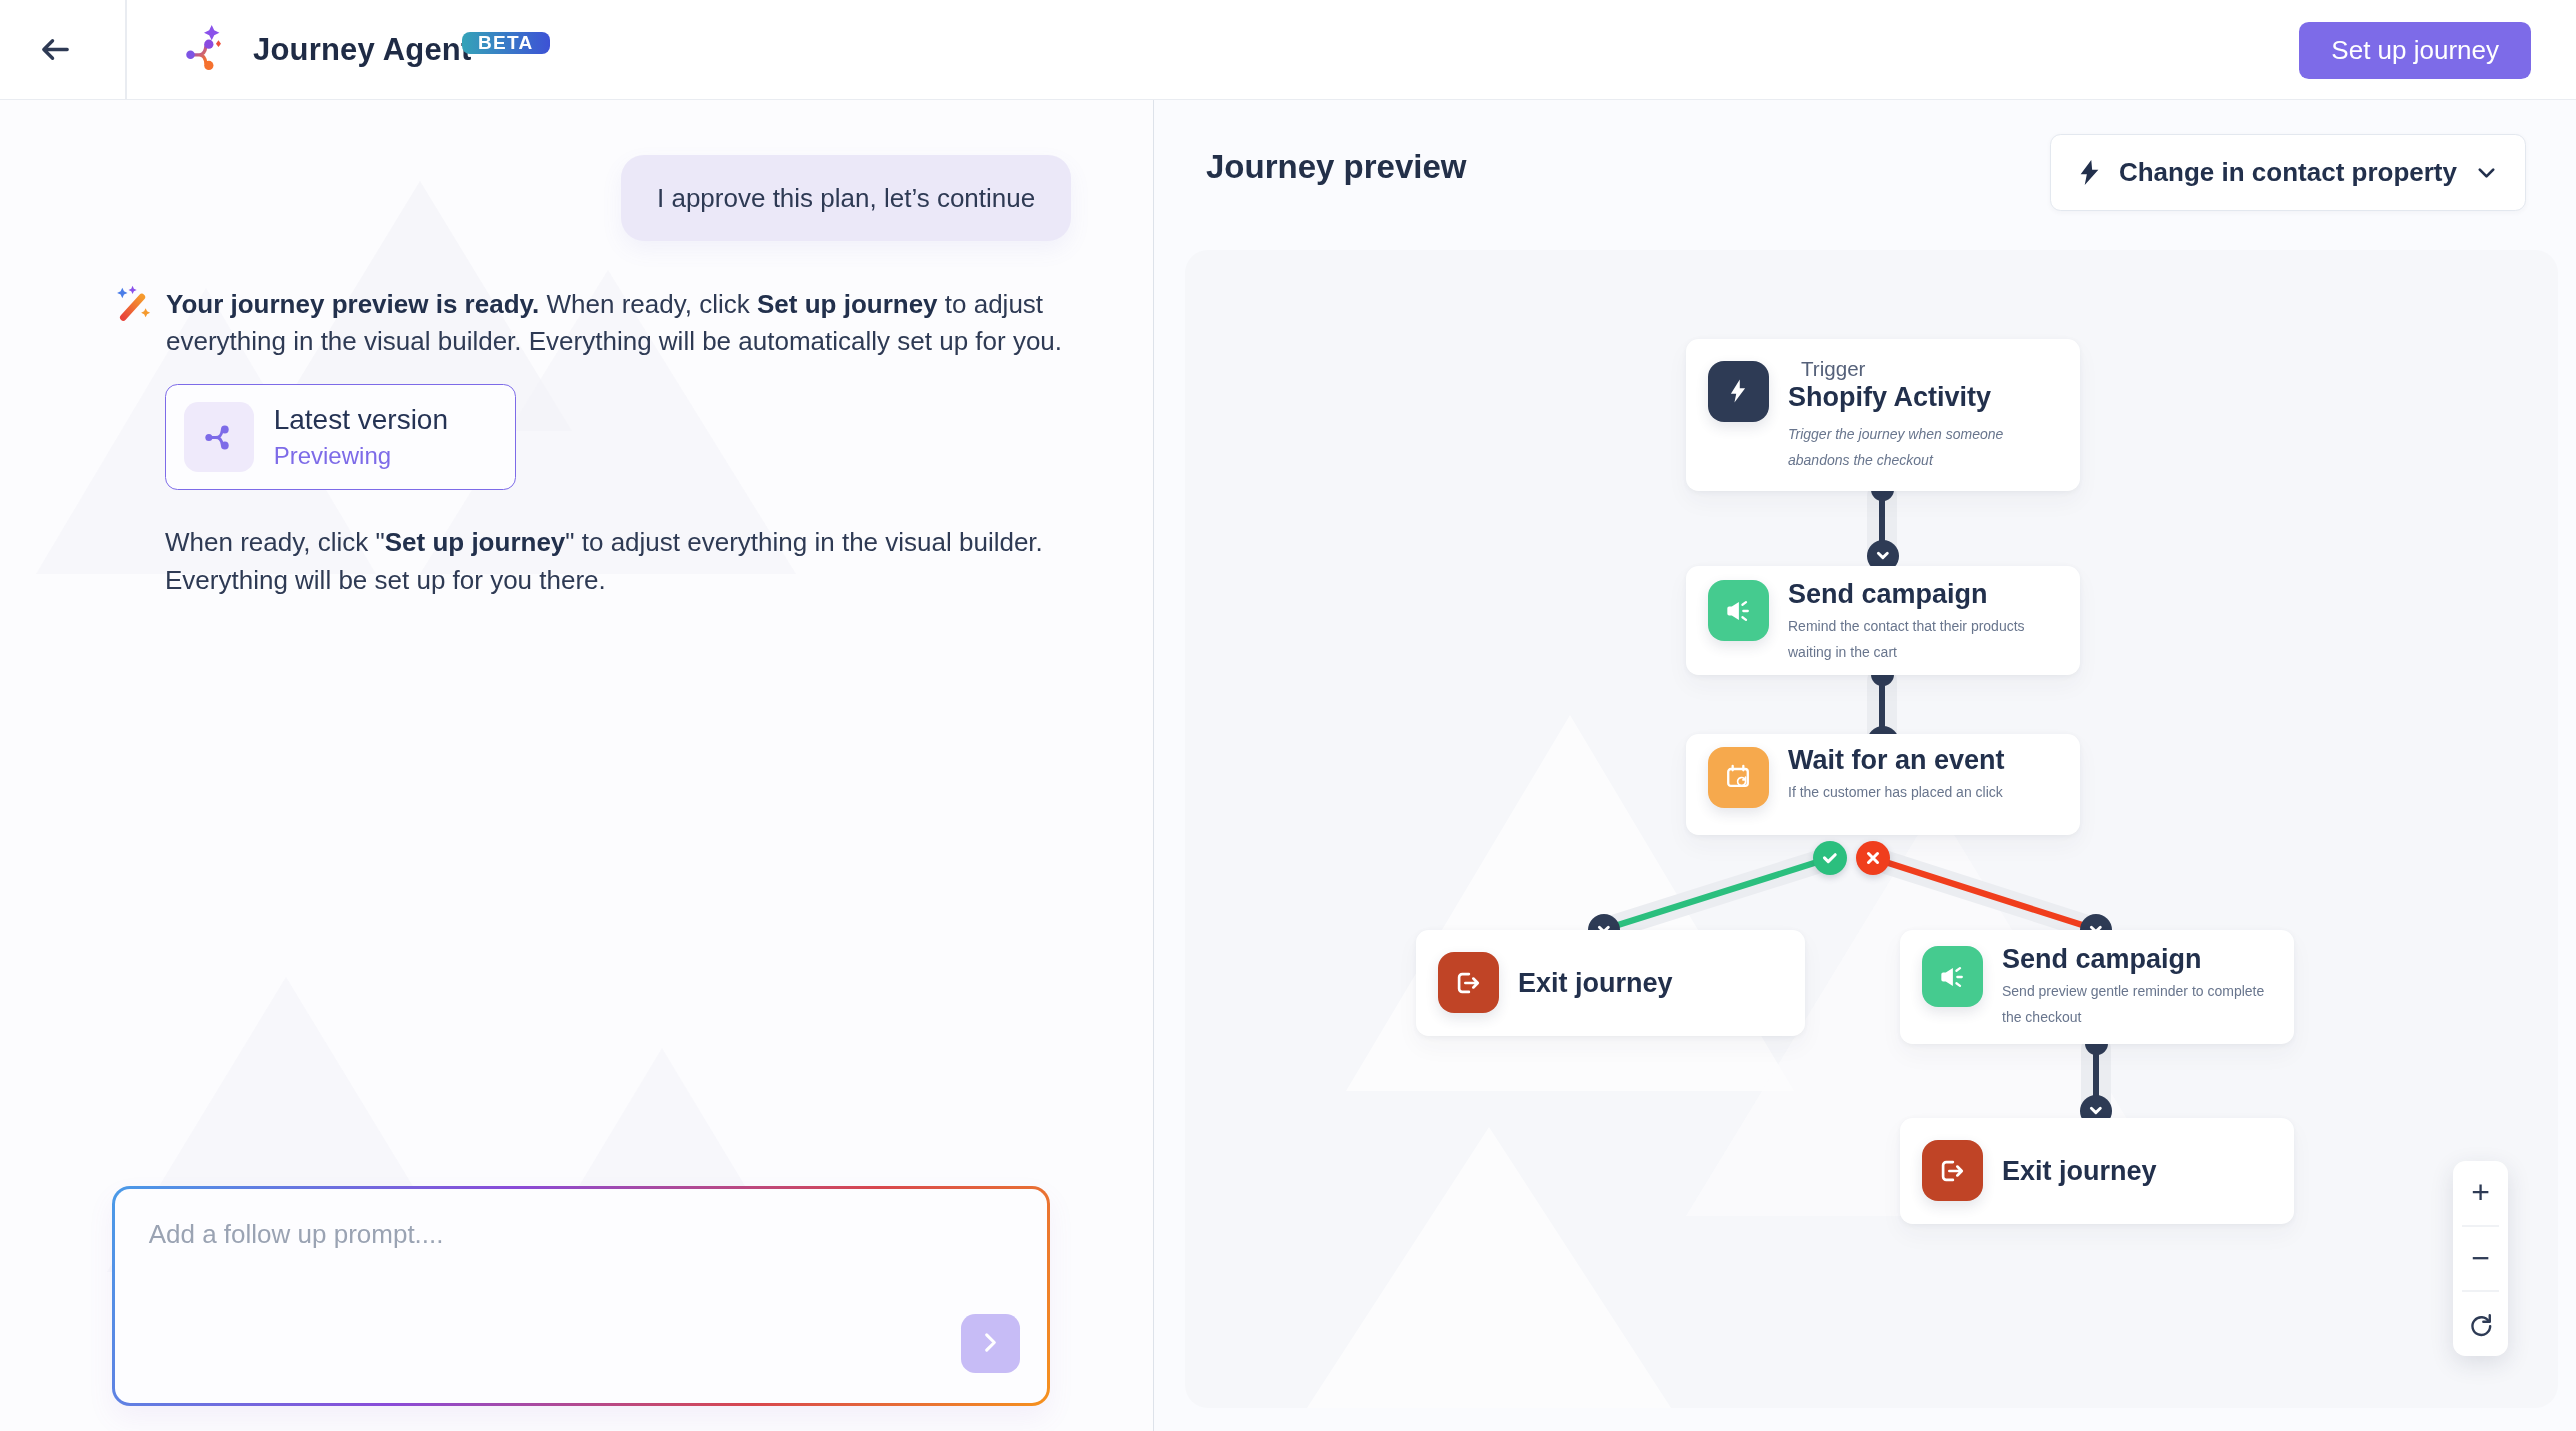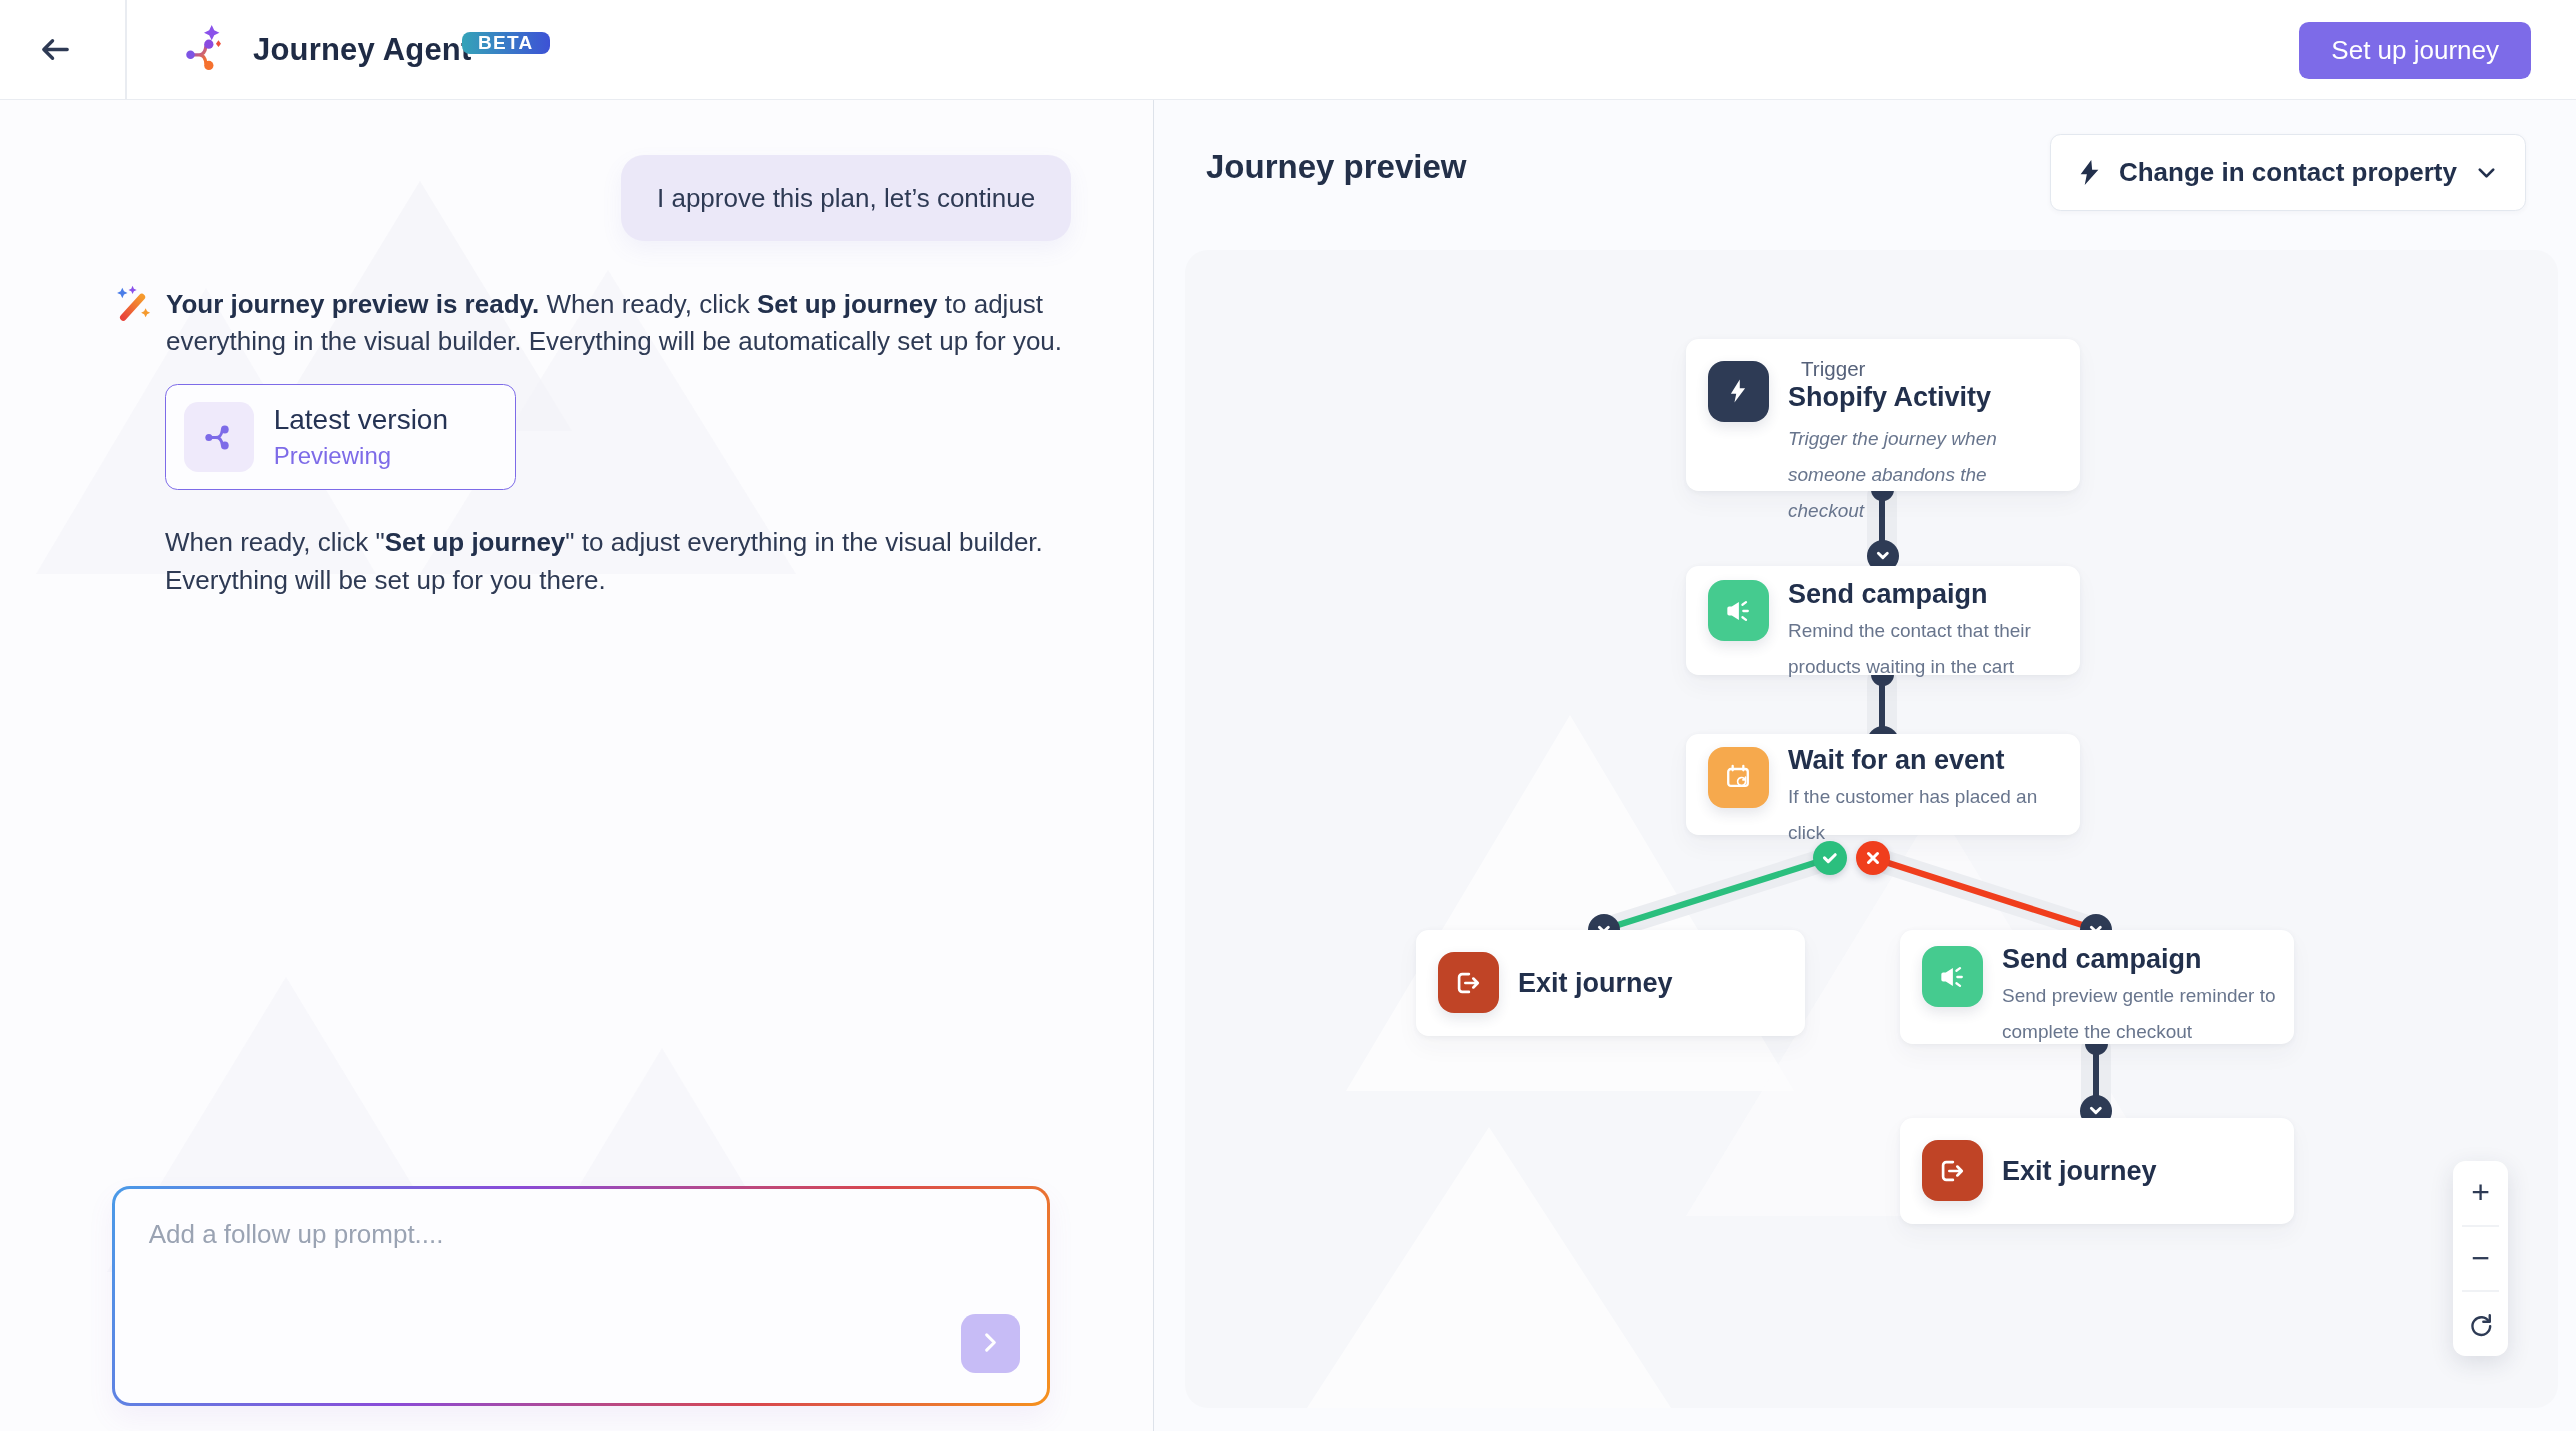--- a/index.html
+++ b/index.html
@@ -39,21 +39,21 @@
   .preview-title { position:absolute; left:1206px; top:148px; font-size:33px; font-weight:700; color:#233049; }
   .dropdown { position:absolute; right:50px; top:134px; height:77px; background:#fff; border:1.8px solid #e3e8ef; border-radius:10.7px; display:flex; align-items:center; gap:18px; padding:0 27px; font-size:26px; font-weight:700; color:#22304c; cursor:pointer; box-shadow:0 1.8px 5.4px rgba(40,50,80,.04); }
 
   .canvas { position:absolute; left:1185px; top:250px; width:1373px; height:1158px; background:#f6f7fa; border-radius:23px; overflow:hidden; }
   .canvas-tri { position:absolute; width:0; height:0; opacity:.65; }
 
   .node-card { position:absolute; background:#ffffff; border-radius:12.5px; box-shadow:0 1.8px 5.4px rgba(40,50,80,.05), 0 10.7px 23px rgba(40,50,80,.04); cursor:pointer; }
   .node-icon { position:absolute; left:21.5px; width:61px; height:61px; border-radius:16px; display:flex; align-items:center; justify-content:center; box-shadow:0 5.4px 12.5px rgba(40,50,80,.12); }
   .node-kicker { position:absolute; left:102px; font-size:20.6px; color:#55617a;margin-left:13px; }
   .node-title { position:absolute; left:102px; font-size:27px; font-weight:700; color:#22304c; }
-  .node-desc { position:absolute; left:102px; width:275px; font-size:19px; line-height:36px; color:#68758d; }
+  .node-desc { position:absolute; left:102px; width:275px; font-size:14px; line-height:26px; color:#68758d; }
   .italic { font-style:italic; }
 
   .dot { position:absolute; width:23px; height:23px; border-radius:50%; background:#2e3b55; }
   .stem { position:absolute; width:6.3px; background:#2e3b55; border-radius:3.6px; }
   .track { position:absolute; width:30px; background:#ebedf1; border-radius:15px; }
   .chev-circle { position:absolute; width:32px; height:32px; border-radius:50%; background:#2e3b55; display:flex; align-items:center; justify-content:center; }
   .mark-circle { position:absolute; width:34px; height:34px; border-radius:50%; display:flex; align-items:center; justify-content:center; box-shadow:0 2.7px 7.2px rgba(40,50,80,.2); }
 
   .zoom-panel { position:absolute; left:1268px; top:911px; width:55px; height:195px; background:#fff; border-radius:12.5px; box-shadow:0 7.2px 23px rgba(40,50,80,.13); display:flex; flex-direction:column; }
   .zoom-btn { flex:1; display:flex; align-items:center; justify-content:center; font-size:32px; color:#2e3b55; cursor:pointer; border:none; background:transparent; font-family:inherit; }

